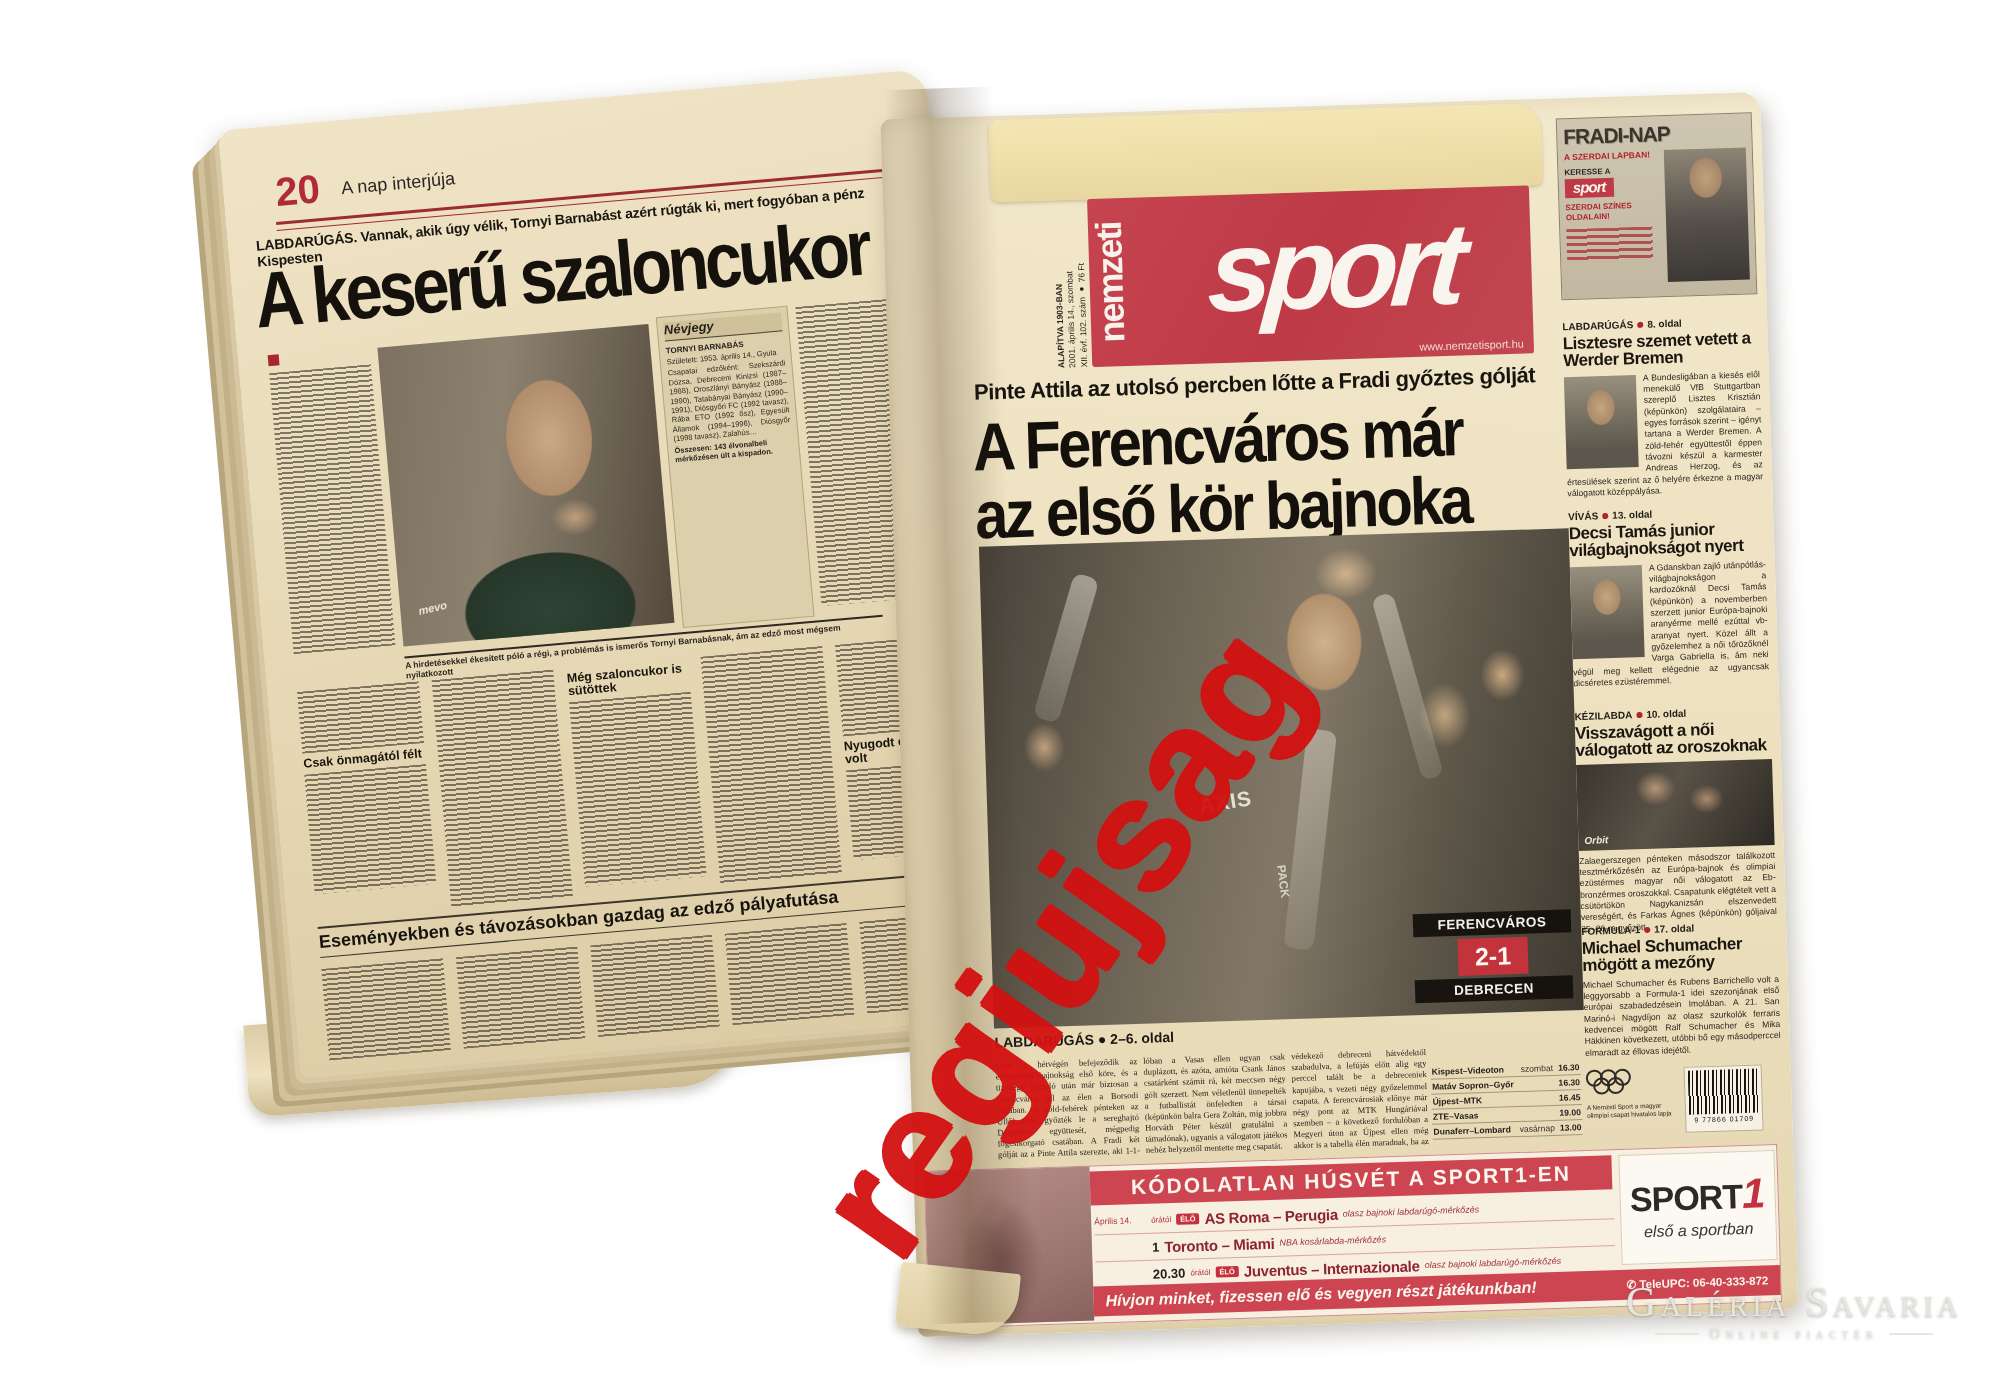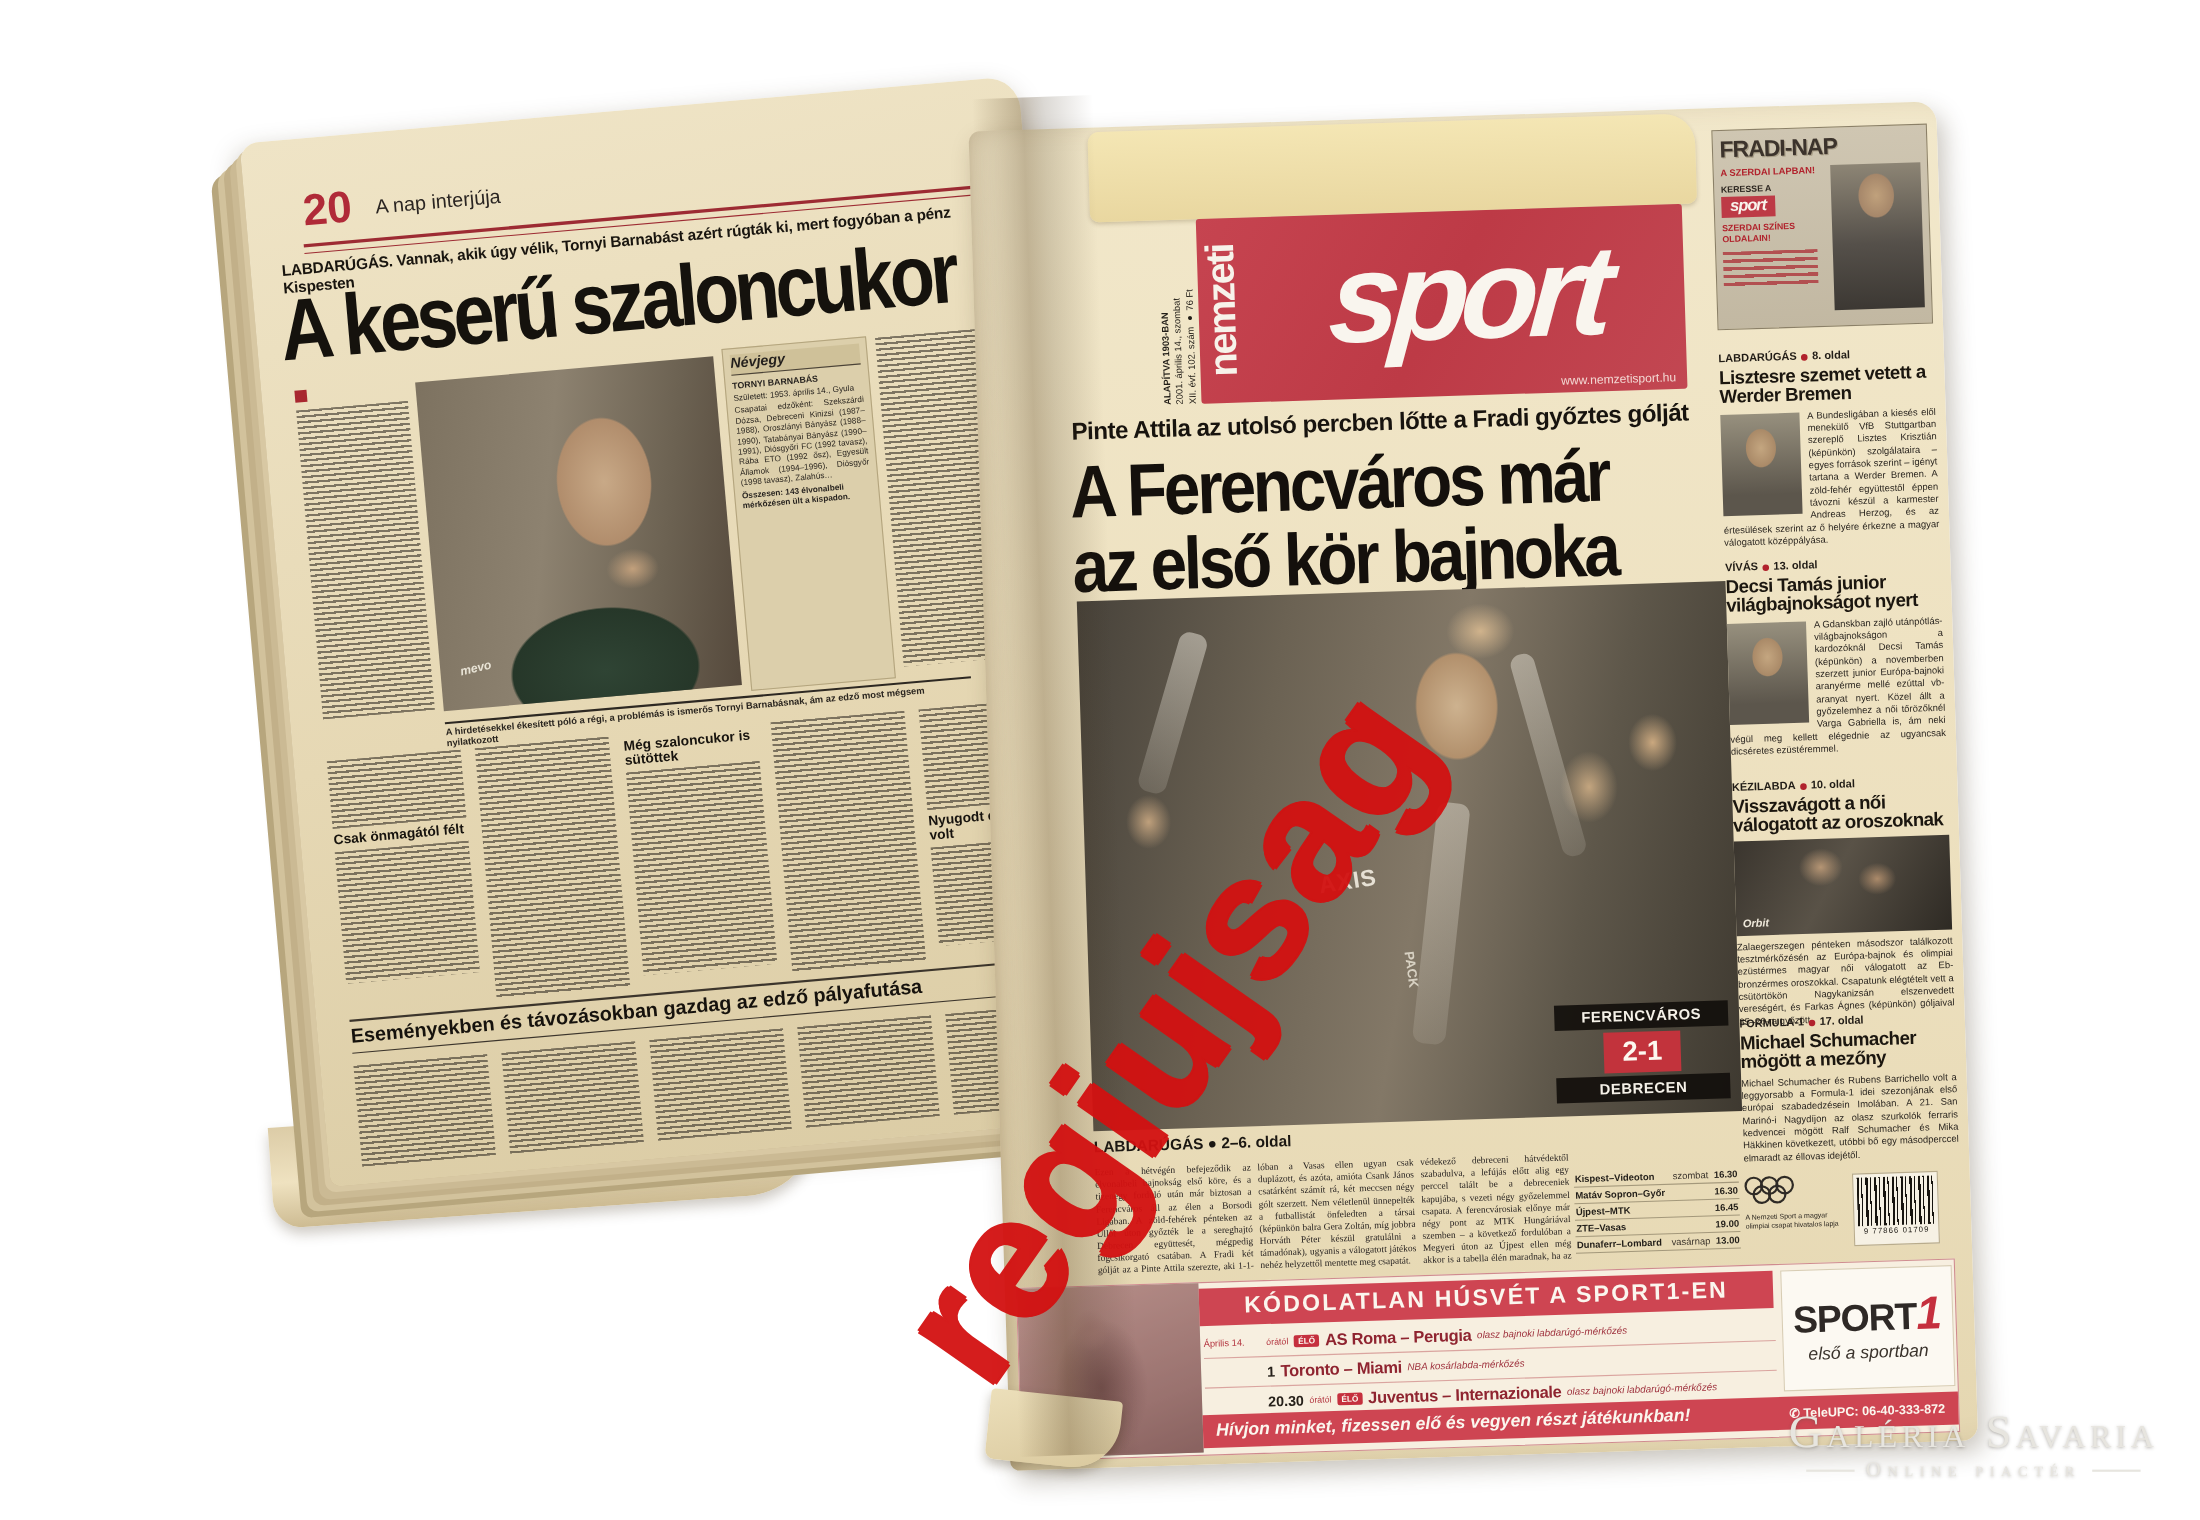--- a/index.html
+++ b/index.html
@@ -157,21 +157,21 @@
   .ad-logo .one{font-size:42px;font-weight:800;font-style:italic;color:#c5303e;}
   .ad-logo .tg{font-size:16px;font-style:italic;color:#3a332c;margin-top:2px;}
 
   
   .wm{left:485px;top:838px;width:1200px;height:240px;z-index:6;transform:rotate(-55deg);
       text-align:center;font-size:158px;font-weight:700;color:#d31111;letter-spacing:2px;opacity:.95;
       text-shadow:2px 0 0 #d31111,-2px 0 0 #d31111,0 2px 0 #d31111,0 -2px 0 #d31111;pointer-events:none;}
   .galeria{right:6px;top:1278px;width:400px;z-index:5;text-align:center;font-family:"Liberation Serif",serif;
            color:#e7e5df;text-shadow:0 1px 3px rgba(90,85,75,.45);}
   .gal1{font-size:42px;font-variant:small-caps;letter-spacing:4px;}
-  .gal2{font-size:19px;font-variant:small-caps;letter-spacing:6px;display:flex;align-items:center;justify-content:center;gap:10px;}
+  .gal2{font-size:14px;font-variant:small-caps;letter-spacing:6px;display:flex;align-items:center;justify-content:center;gap:10px;}
   .gal2::before,.gal2::after{content:"";width:44px;border-top:2px solid #e7e5df;}
 </style>
 </head>
 <body>
 
 <div class="stage">
 
   <div class="abs curl"></div>
 
   <div class="abs page-left">

